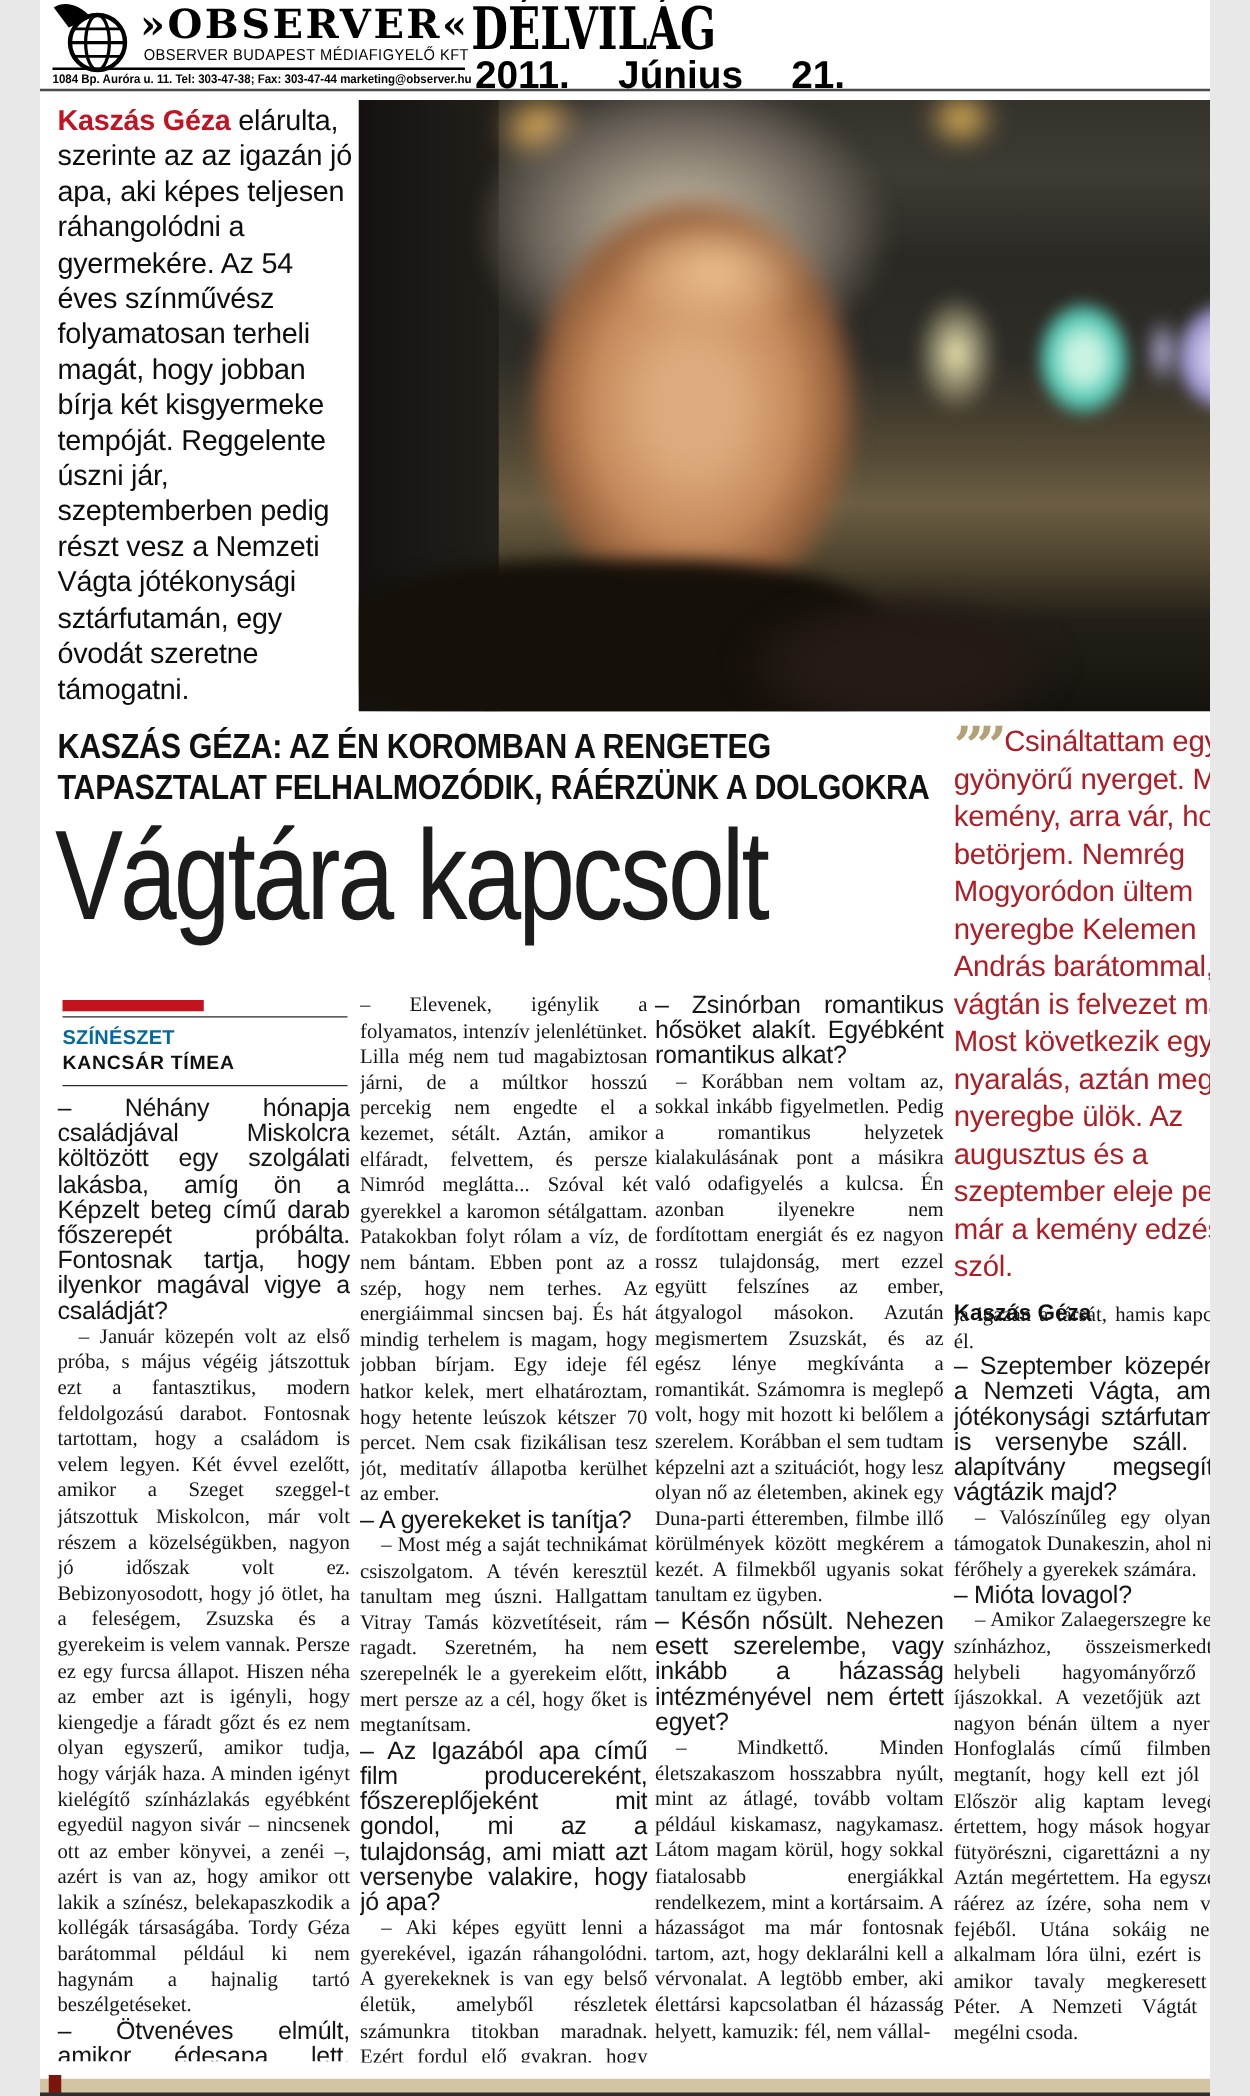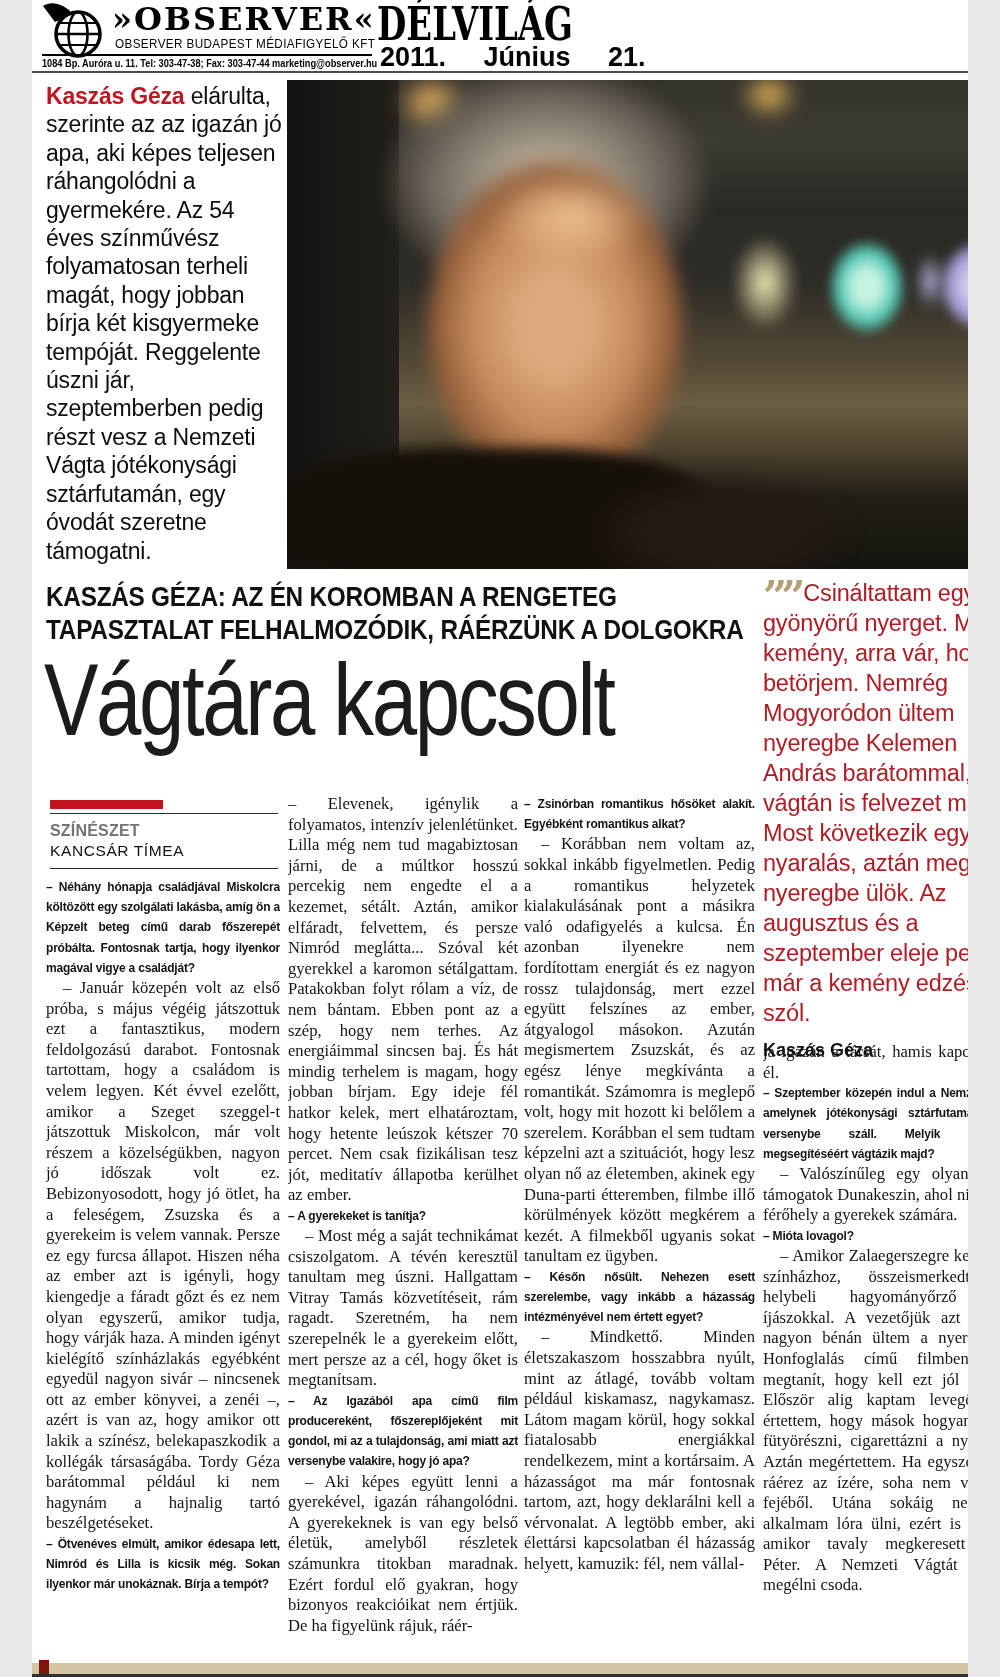--- a/index.html
+++ b/index.html
@@ -11,21 +11,21 @@
   .brand{position:absolute;left:80px;top:0px;font-family:"DejaVu Serif",serif;
          font-weight:bold;font-size:32px;letter-spacing:2px;color:#000;white-space:nowrap;}
   .company{position:absolute;left:83px;top:37px;font-size:12.6px;color:#000;
            letter-spacing:.4px;white-space:nowrap;transform:scaleX(.93);transform-origin:left top;}
   .mast-rule{position:absolute;left:10px;top:54px;width:330px;height:2px;background:#000;}
   .contact{position:absolute;left:10px;top:58px;font-size:10px;font-weight:bold;color:#000;
            white-space:nowrap;transform:scaleX(.92);transform-origin:left top;}
   .pub{position:absolute;left:345px;top:-4px;font-family:"DejaVu Serif",serif;font-weight:600;
        font-size:47px;letter-spacing:0px;transform:scaleX(.72);transform-origin:left top;
        color:#000;white-space:nowrap;}
-  .pubdate{position:absolute;left:348px;top:42px;font-size:27px;font-weight:bold;color:#000;
+  .pubdate{position:absolute;left:348px;top:42px;font-size:31px;font-weight:bold;color:#000;
            word-spacing:30px;white-space:nowrap;}
   .rule-top{position:absolute;left:0;top:71px;width:1000px;height:2px;background:#4a4a4a;}
 
   
   .intro{position:absolute;left:14px;top:82px;width:240px;font-size:23px;line-height:28.4px;
          color:#0d0d0d;letter-spacing:-.2px;}
   .lead-name{color:#c01423;font-weight:bold;}
 
   
   .photo{position:absolute;left:255px;top:80px;width:739px;height:489px;background:#2a2723;overflow:hidden;}
@@ -50,31 +50,31 @@
   .kicker{position:absolute;left:14px;top:580px;width:830px;font-size:28px;line-height:33px;
           font-weight:bold;color:#111;transform:scaleX(.87);transform-origin:left top;letter-spacing:-.3px;}
   .kicker .k-name{font-weight:900;}
   .title{position:absolute;left:12px;top:642px;font-size:102px;font-weight:400;color:#1c1c1c;
          transform:scaleX(.80);transform-origin:left top;letter-spacing:-3px;white-space:nowrap;margin:0;}
 
   
   .byline{position:absolute;left:18px;top:800px;width:228px;}
   .red-bar{width:113px;height:9px;background:#c3131f;}
   .byrule{height:1px;background:#2b2b2b;margin-top:4px;}
-  .section{color:#737373;font-weight:900;font-size:16px;margin-top:8px;letter-spacing:.2px;}
-  .author{color:#111;font-size:15.5px;margin-top:2px;letter-spacing:.6px;}
+  .section{color:#0369a1;font-weight:900;font-size:16px;margin-top:8px;letter-spacing:.2px;}
+  .author{color:#111;font-size:15.5px;margin-top:2px;letter-spacing:.6px;font-weight:bold;}
   .byrule2{height:1px;background:#2b2b2b;margin-top:8px;}
 
   
   .col{position:absolute;text-align:justify;font-family:"Liberation Serif",serif;
        font-size:16.6px;line-height:20.6px;color:#141414;overflow:hidden;}
   .col p{margin:0;}
   .col p.a{text-indent:17px;}
   .col p.cont{text-indent:0;}
-  .col p.q{font-family:"Liberation Sans",sans-serif;font-weight:bold;font-size:12px;
+  .col p.q{font-family:"Liberation Sans",sans-serif;font-weight:normal;font-size:20px;
            line-height:20.2px;text-indent:0;letter-spacing:-.2px;}
   .col1{left:14px;top:877px;width:234px;height:772px;}
   .col2{left:256px;top:794px;width:230px;height:856px;}
   .col3{left:492px;top:794px;width:231px;height:856px;}
   .col4{left:731px;top:1042px;width:262px;height:606px;}
 
   
   .quote{position:absolute;left:731px;top:578px;width:264px;}
   .quote-text{font-size:23.5px;line-height:30px;color:#b01c24;letter-spacing:-.2px;}
   .quote-mark{color:#b3a176;font-family:"DejaVu Serif",serif;font-weight:bold;font-size:42px;

